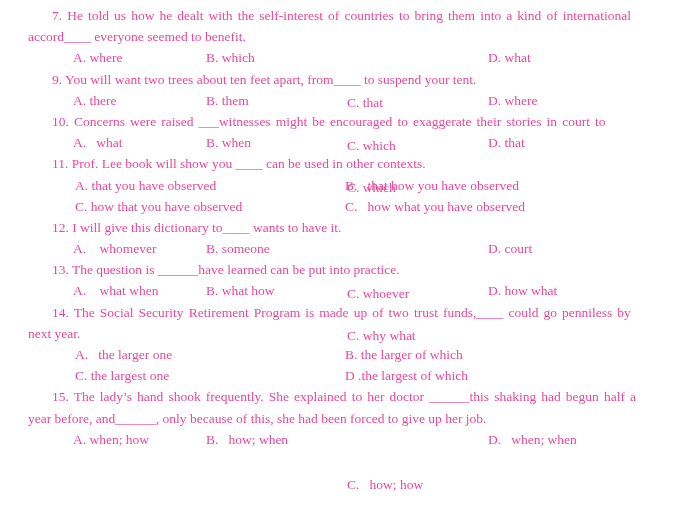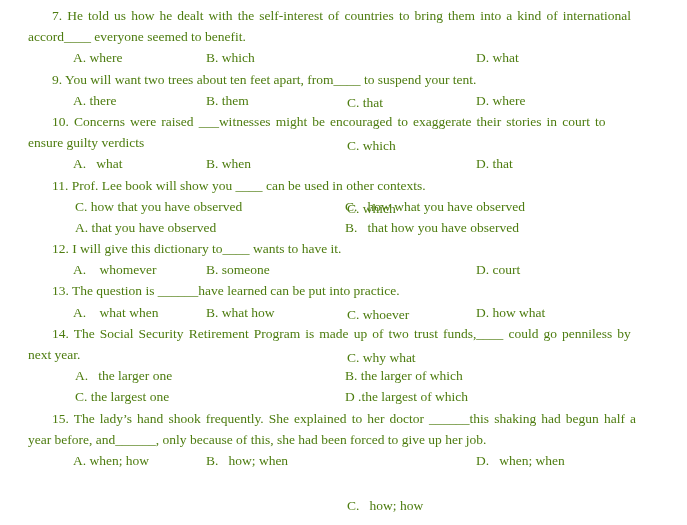--- a/index.html
+++ b/index.html
@@ -5,21 +5,21 @@
   html, body {
     margin: 0;
     padding: 0;
     background: #ffffff;
   }
   .page {
     position: relative;
     width: 687px;
     height: 525px;
     background: #ffffff;
-    color: #4d7c0f;
+    color: #ec4899;
     font-family: "Liberation Serif", "DejaVu Serif", serif;
     font-size: 13.5px;
     box-sizing: border-box;
     padding-top: 5px;
     overflow: hidden;
   }
   .ln {
     display: block;
     height: 21.2px;
     line-height: 21.2px;
@@ -35,21 +35,21 @@
     line-height: 21.2px;
   }
   .opt {
     position: absolute;
     top: 0;
     white-space: pre;
   }
   .oa { left: 73px; }
   .ob { left: 206px; }
   .oc { left: 347px; margin-top: 45px; }
-  .od { left: 476px; }
+  .od { left: 488px; }
   .c2a { left: 75px; }
   .c2b { left: 345px; }
 </style>
 </head>
 <body>
 
 <div class="page">
 
   <div>
     <div class="ln ind just">7. He told us how he dealt with the self-interest of countries to bring them into a kind of international</div>
@@ -68,38 +68,37 @@
     <div class="optrow">
       <span class="opt oa">A. there</span>
       <span class="opt ob">B. them</span>
       <span class="opt oc">C. which</span>
       <span class="opt od">D. where</span>
     </div>
   </div>
 
   <div>
     <div class="ln ind just">10. Concerns were raised ___witnesses might be encouraged to exaggerate their stories in court to</div>
-    <div class="ln">ensure guilty verdicts</div>
     <div class="optrow">
       <span class="opt oa">A.   what</span>
       <span class="opt ob">B. when</span>
       <span class="opt oc">C. which</span>
       <span class="opt od">D. that</span>
     </div>
   </div>
 
   <div>
     <div class="ln ind">11. Prof. Lee book will show you ____ can be used in other contexts.</div>
     <div class="optrow">
+      <span class="opt c2a">A. that you have observed</span>
+      <span class="opt c2b">B.   that how you have observed</span>
+    </div>
+    <div class="optrow">
       <span class="opt c2a">C. how that you have observed</span>
       <span class="opt c2b">C.   how what you have observed</span>
-    </div>
-    <div class="optrow">
-      <span class="opt c2a">A. that you have observed</span>
-      <span class="opt c2b">B.   that how you have observed</span>
     </div>
   </div>
 
   <div>
     <div class="ln ind">12. I will give this dictionary to____ wants to have it.</div>
     <div class="optrow">
       <span class="opt oa">A.    whomever</span>
       <span class="opt ob">B. someone</span>
       <span class="opt oc">C. whoever</span>
       <span class="opt od">D. court</span>

